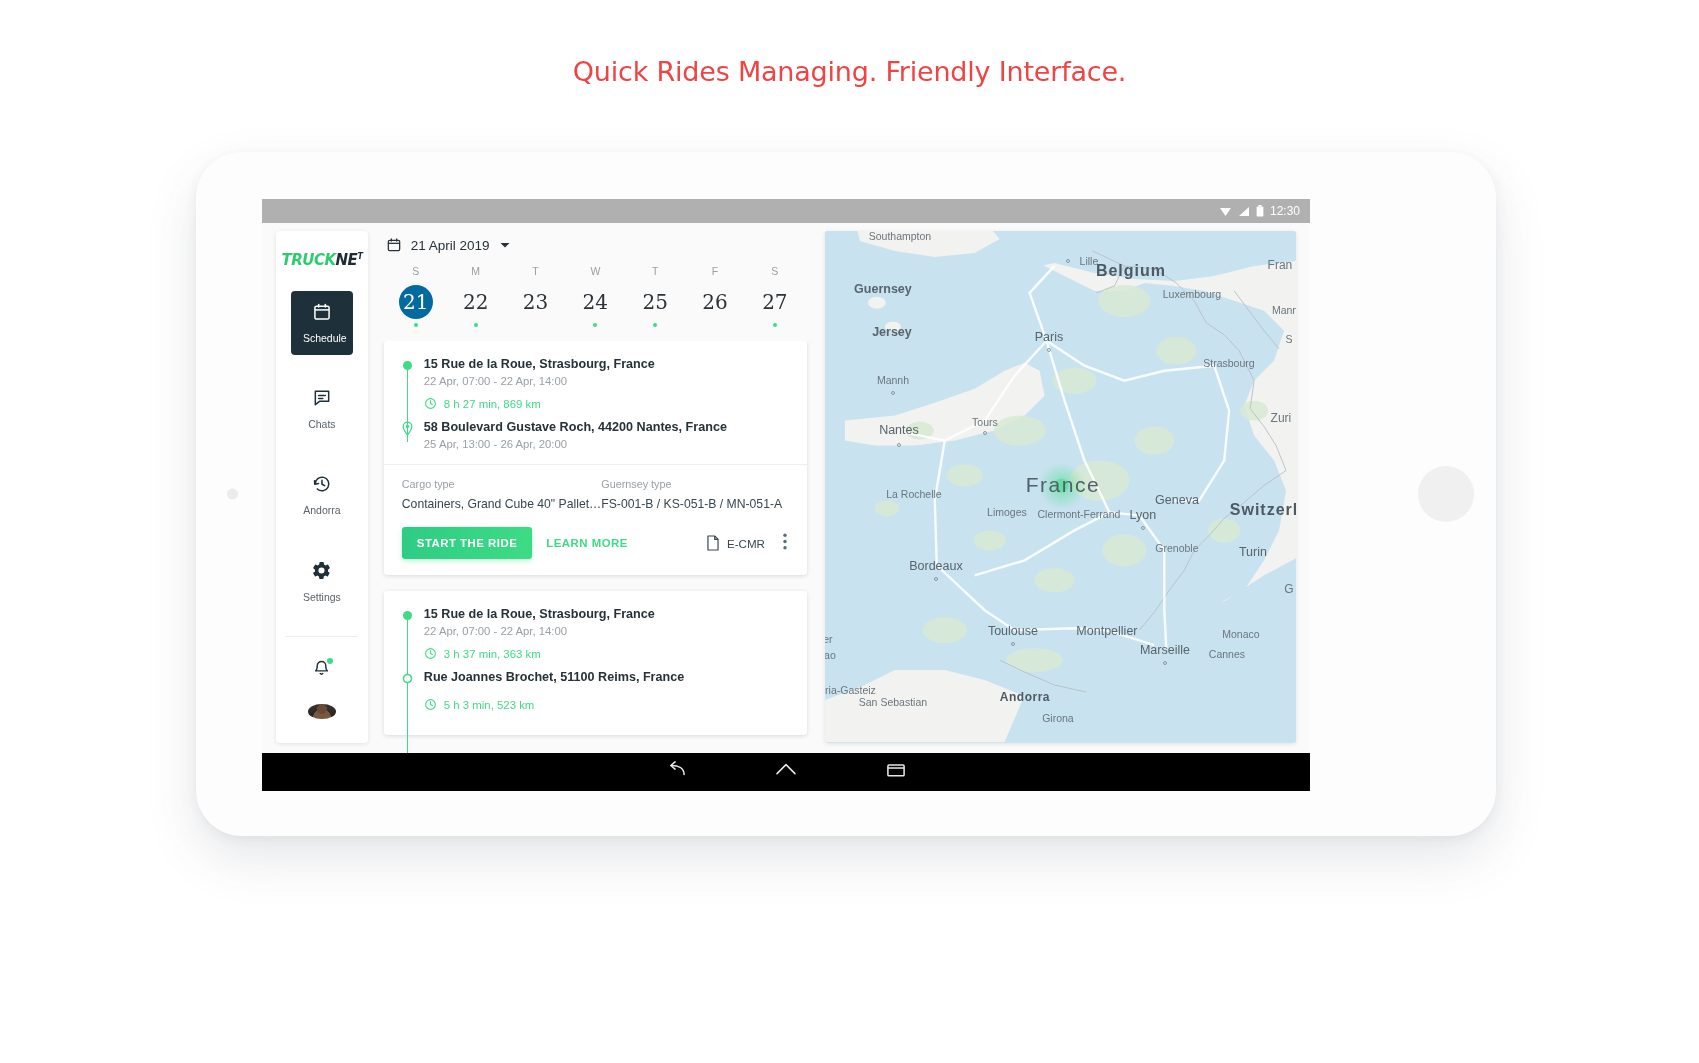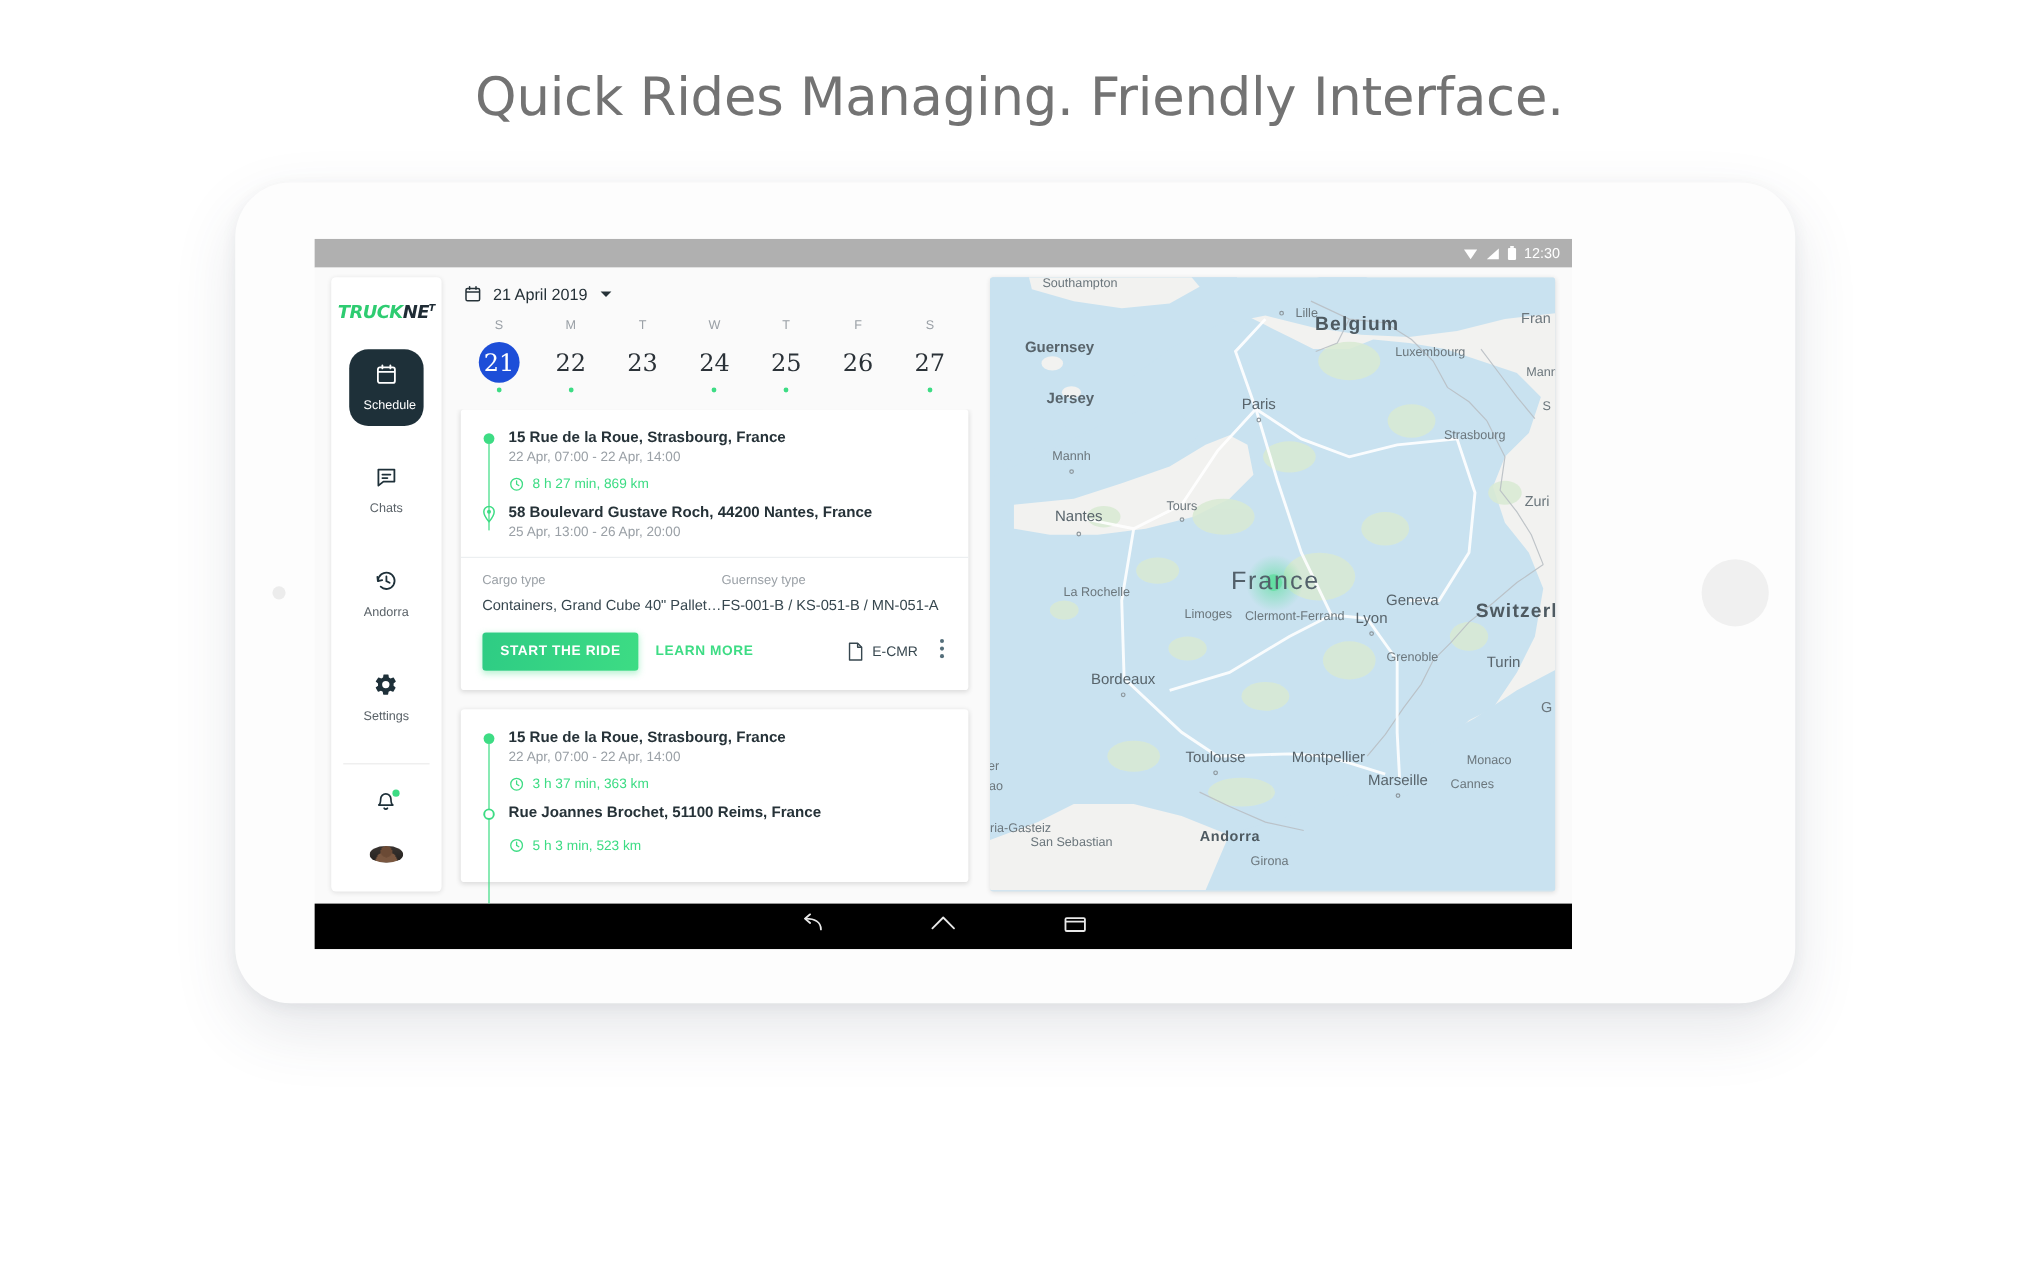--- a/index.html
+++ b/index.html
@@ -8,23 +8,23 @@
     background: #ffffff;
     font-family: "Liberation Sans", sans-serif;
     overflow: hidden;
   }
 
   
   .headline {
     width: 100%;
     text-align: center;
     font-family: "DejaVu Sans", sans-serif;
-    font-size: 44px;
+    font-size: 27px;
     font-weight: 400;
-    color: #737373;
+    color: #ef4444;
     letter-spacing: -0.2px;
     padding-top: 56px;
   }
 
   
   .device-wrap {
     position: absolute;
     left: 196px; top: 152px;
     width: 1300px; height: 684px;
   }
@@ -109,21 +109,21 @@
     margin-bottom: 22px;
     white-space: nowrap;
   }
   .logo .t1 { color: #2ecc71; }
   .logo .t2 { color: #1f2c35; }
   .logo .t3 { color: #1f2c35; font-size: 8px; vertical-align: super; }
 
   .navitem {
     width: 62px;
     padding: 11px 12px 9px;
-    border-radius: 16px;
+    border-radius: 4px;
     text-align: center;
     margin-bottom: 22px;
     cursor: pointer;
   }
   .navitem .ico { display: block; margin: 0 auto 6px; }
   .navitem .lbl {
     font-size: 10.5px;
     color: #5a6268;
     font-family: "Liberation Sans", sans-serif;
   }
@@ -186,21 +186,21 @@
   }
   .day .num {
     font-family: "DejaVu Serif", serif;
     font-size: 20px;
     color: #2b3238;
     display: inline-block;
     width: 34px; height: 34px;
     line-height: 34px;
     border-radius: 50%;
   }
-  .day.sel .num { background: #1d4ed8; color: #fff; }
+  .day.sel .num { background: #0369a1; color: #fff; }
   .day .mark {
     display: block;
     width: 4px; height: 4px;
     border-radius: 50%;
     background: #3ddc84;
     margin: 4px auto 0;
   }
   .day .mark.off { background: transparent; }
 
   .cards {

